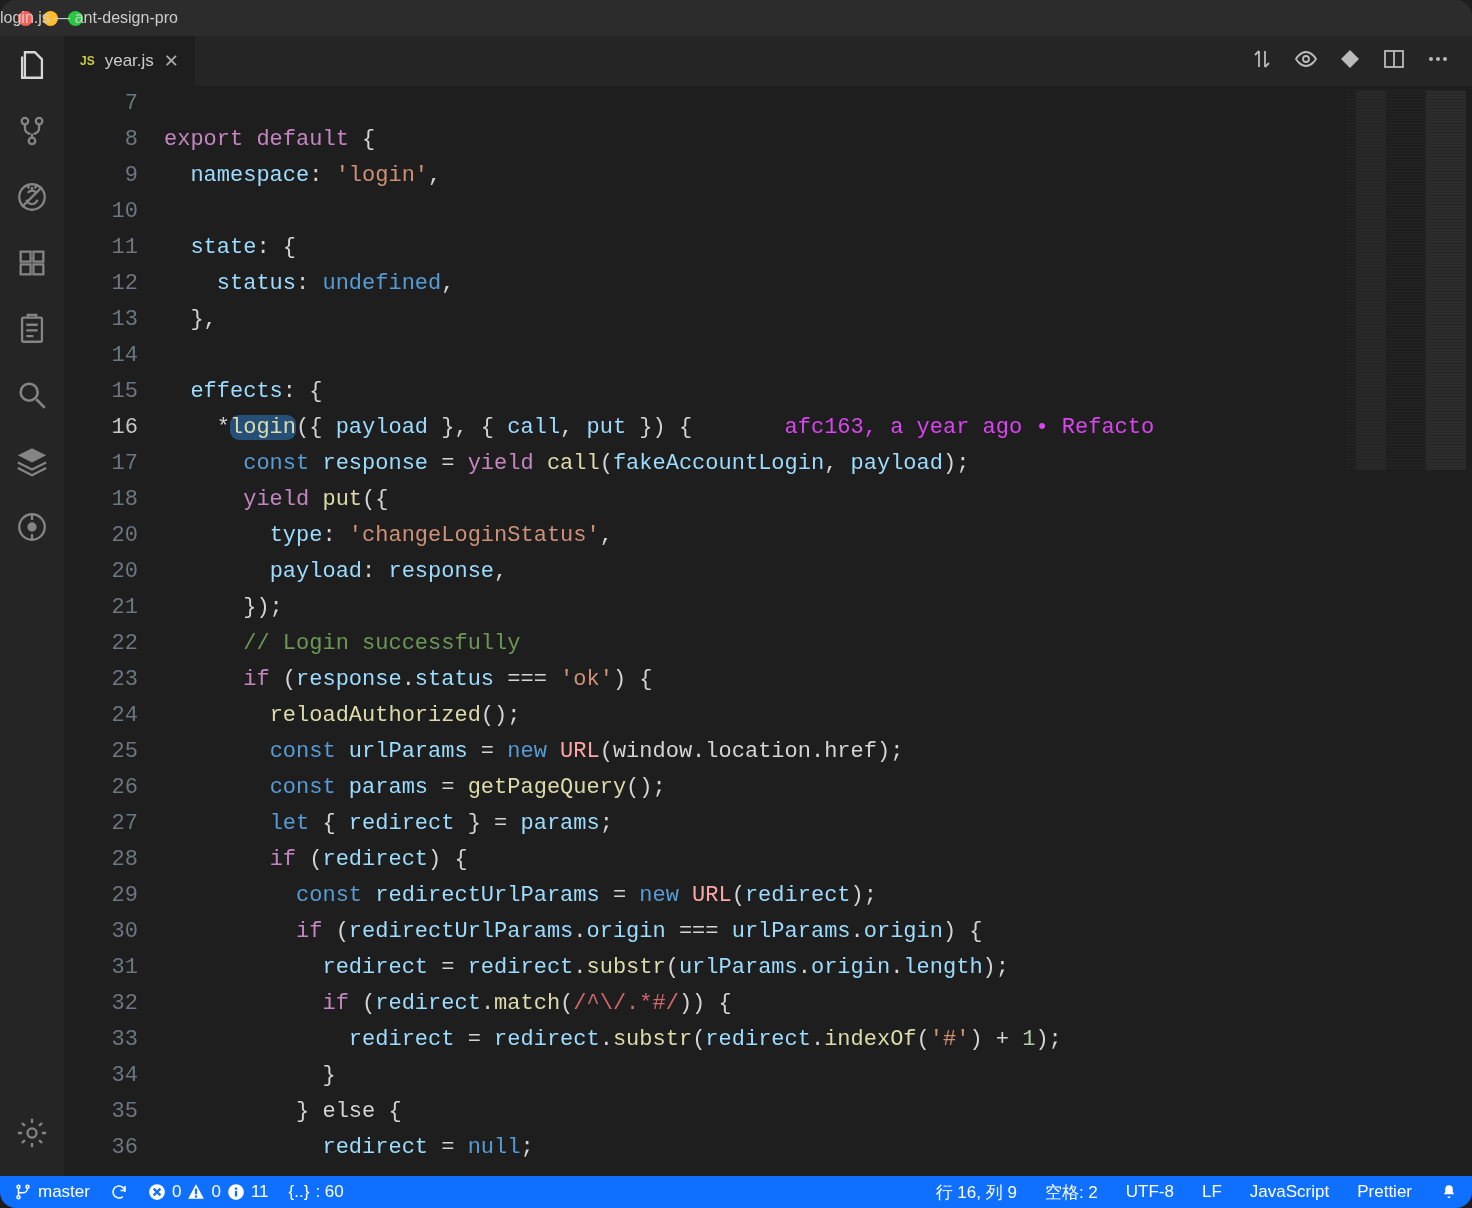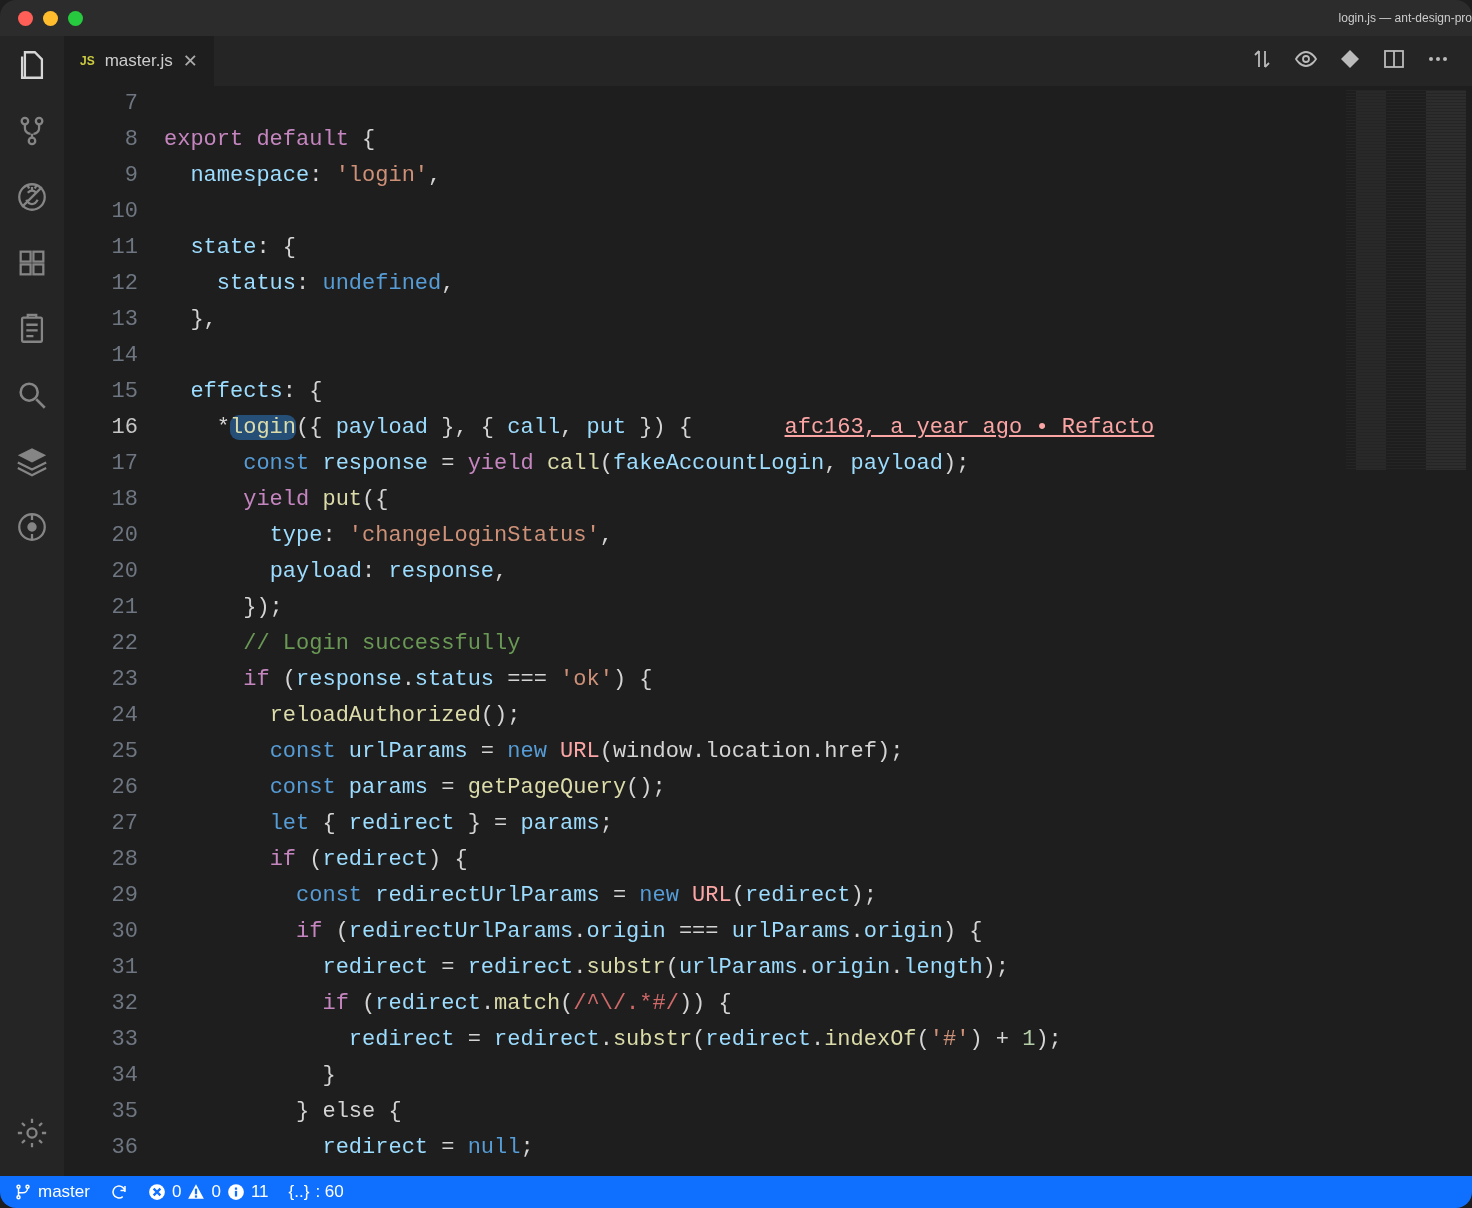--- a/index.html
+++ b/index.html
@@ -4,21 +4,21 @@
 <style>
 * { margin: 0; padding: 0; box-sizing: border-box; }
 html, body { width: 1472px; height: 1208px; overflow: hidden; font-family: -apple-system, BlinkMacSystemFont, "Segoe UI", sans-serif; background: #1e1e1e; }
 .window { width: 100%; height: 100%; background: #1e1e1e; border-radius: 16px; overflow: hidden; display: flex; flex-direction: column; }
 .titlebar { height: 36px; background: #2c2c2c; display: flex; align-items: center; position: relative; }
 .traffic { display: flex; gap: 10px; margin-left: 18px; }
 .dot { width: 15px; height: 15px; border-radius: 50%; }
 .dot.red { background: #ff5f56; }
 .dot.yellow { background: #ffbd2e; }
 .dot.green { background: #27c93f; }
-.title { position: absolute; left: 0; right: 0; text-align: right; color: #ccc; font-size: 12px; }
+.title { position: absolute; left: 0; right: 0; text-align: left; color: #ccc; font-size: 16px; }
 .body { flex: 1; display: flex; min-height: 0; }
 .activitybar { width: 64px; background: #252526; display: flex; flex-direction: column; align-items: center; padding-top: 12px; gap: 28px; }
 .activitybar .bottom { margin-top: auto; margin-bottom: 22px; }
 .activitybar svg { width: 34px; height: 34px; }
 .activitybar .act-item { cursor: pointer; color: #858585; }
 .activitybar .act-item.active { color: #d7d7d7; }
 .main { flex: 1; display: flex; flex-direction: column; background: #1e1e1e; min-width: 0; }
 .tabs-row { height: 50px; background: #252526; display: flex; align-items: center; }
 .tab { height: 100%; background: #1e1e1e; display: flex; align-items: center; padding: 0 16px; gap: 10px; color: #ccc; font-size: 17px; }
 .tab .file-icon { color: #cbcb41; font-weight: 700; font-size: 12px; }
@@ -28,21 +28,21 @@
 .editor-area { flex: 1; display: flex; min-height: 0; position: relative; }
 .editor-scroll { flex: 1; display: flex; overflow: hidden; font-family: Menlo, Monaco, "Courier New", monospace; font-size: 22px; line-height: 36px; }
 .gutter { width: 100px; text-align: right; padding-right: 26px; color: #6e7681; user-select: none; }
 .code { flex: 1; white-space: pre; color: #d4d4d4; position: relative; }
 .minimap { position: absolute; top: 4px; right: 6px; width: 120px; height: 380px; background: linear-gradient(#1e1e1e, #1e1e1e); opacity: 0.6; overflow: hidden; }
 .minimap::before { content: ""; position: absolute; inset: 0; background:
   repeating-linear-gradient(#444 0 1px, transparent 1px 3px),
   linear-gradient(90deg, transparent 0 10px, #555 10px 40px, transparent 40px 80px, #666 80px 100px);
   opacity: .35; }
 .hl-line-bg { position: absolute; left: -100px; right: -130px; height: 36px; background: #2a2d2e; z-index: -1; }
-.blame { color: #fca5a5; font-style: normal; text-decoration: underline; }
+.blame { color: #d946ef; font-style: normal; }
 .sel { background: #264f78; border-radius: 9px; }
 
 .kw { color: #569cd6; }
 .kw2 { color: #c586c0; }
 .str { color: #ce9178; }
 .num { color: #b5cea8; }
 .prop { color: #9cdcfe; }
 .fn { color: #dcdcaa; }
 .cls { color: #fca5a5; }
 .cmt { color: #6a9955; }
@@ -127,21 +127,21 @@
             <circle cx="12" cy="12" r="3.2"></circle>
             <path d="M12 2v3M12 19v3M4.9 4.9l2.1 2.1M17 17l2.1 2.1M2 12h3M19 12h3M4.9 19.1L7 17M17 7l2.1-2.1"></path>
           </svg>
       </div>
     </div>
 
     <div class="main">
       <div class="tabs-row">
         <div class="tab">
           <span class="file-icon">JS</span>
-          <span>master.js</span>
+          <span>year.js</span>
           <span class="close-icon">✕</span>
         </div>
         <div class="title-actions">
           <span><svg viewBox="0 0 24 24" fill="none" stroke="currentColor" stroke-width="1.8">
                 <path d="M9 4v16M9 4l-4 4M15 20V4M15 20l4-4"></path>
               </svg></span>
           <span><svg viewBox="0 0 24 24" fill="none" stroke="currentColor" stroke-width="1.8">
                 <path d="M2 12s4-7 10-7 10 7 10 7-4 7-10 7S2 12 2 12z"></path>
                 <circle cx="12" cy="12" r="3"></circle>
               </svg></span>
@@ -232,14 +232,39 @@
           <circle cx="8" cy="8" r="7"></circle>
           <rect x="7" y="7" width="2" height="5" fill="#0f6fff"></rect>
           <rect x="7" y="4" width="2" height="2" fill="#0f6fff"></rect>
         </svg>
         <span>11</span>
     </div>
     <div class="group">
       <span>{..}</span>
         <span>: 60</span>
     </div>
+    <div class="right">
+      <div class="group">
+          <span>行 16,  列 9</span>
+        </div>
+      <div class="group">
+          <span>空格: 2</span>
+        </div>
+      <div class="group">
+          <span>UTF-8</span>
+        </div>
+      <div class="group">
+          <span>LF</span>
+        </div>
+      <div class="group">
+          <span>JavaScript</span>
+        </div>
+      <div class="group">
+          <span>Prettier</span>
+        </div>
+      <div class="group">
+        <svg viewBox="0 0 24 24" fill="currentColor">
+            <path d="M12 3a5 5 0 0 0-5 5v4l-2 3h14l-2-3V8a5 5 0 0 0-5-5zm-2 15a2 2 0 0 0 4 0"></path>
+          </svg>
+      </div>
+    </div>
   </div>
 </div>
 
 </body></html>

